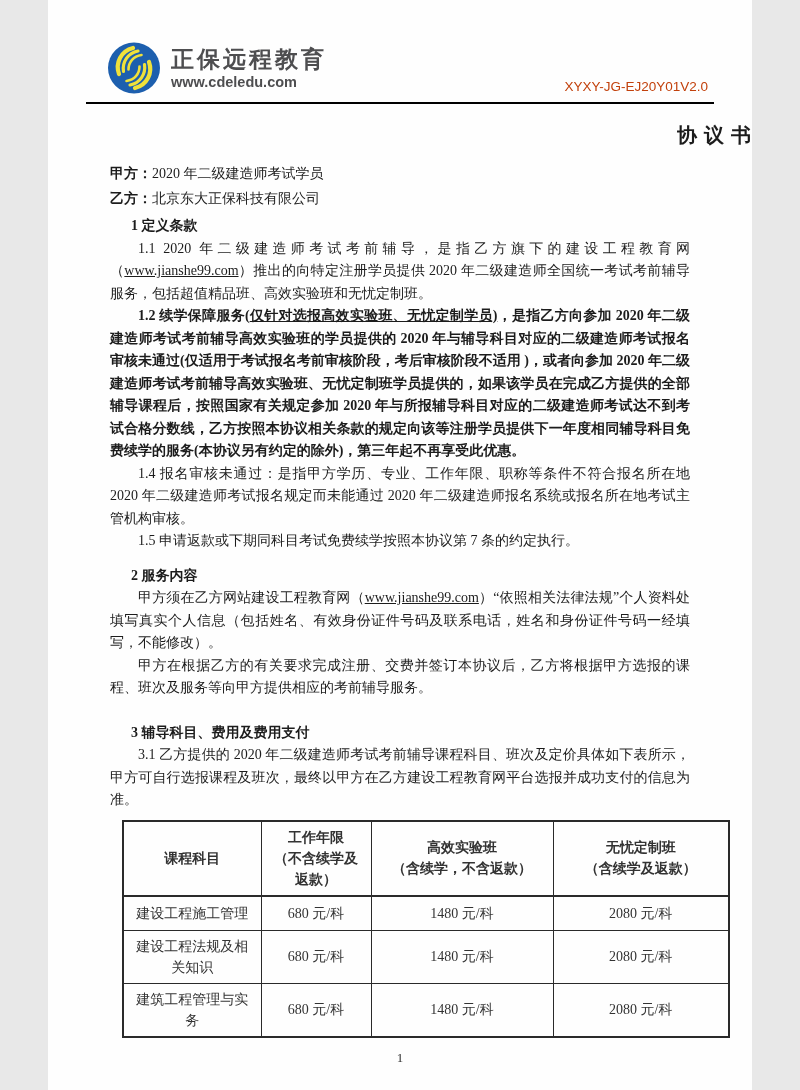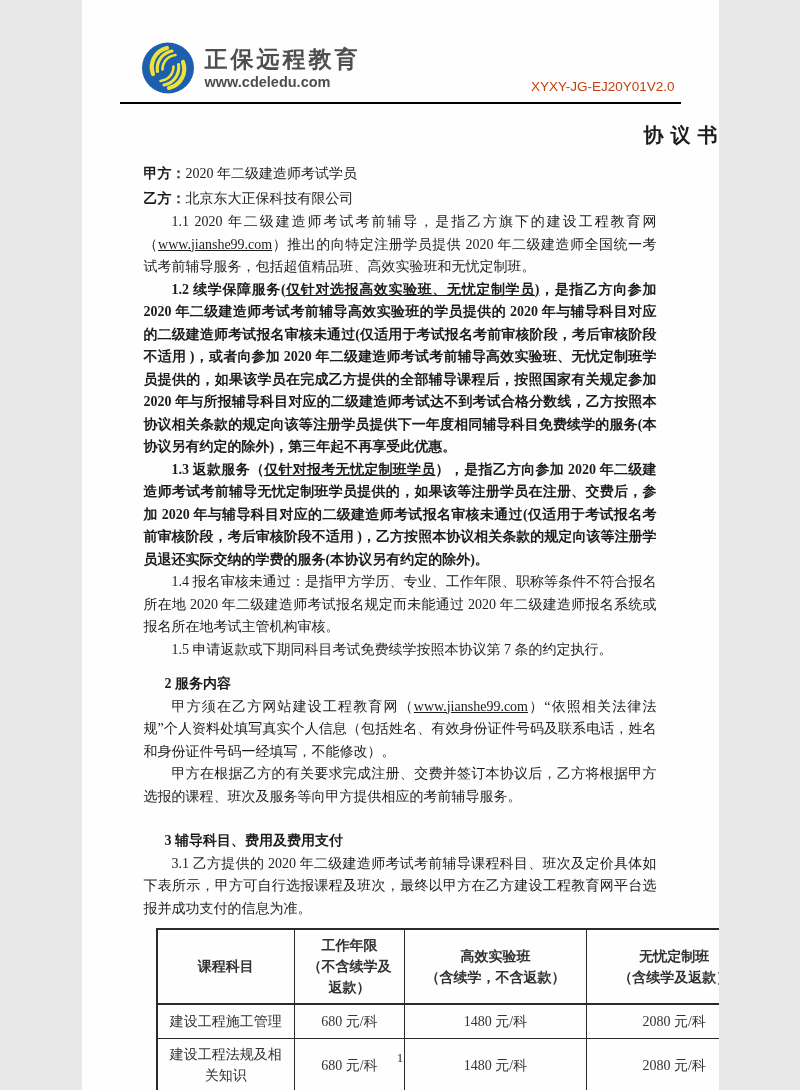--- a/index.html
+++ b/index.html
@@ -1,17 +1,17 @@
 <!DOCTYPE html>
 <html><head>
 <meta charset="utf-8">
 <style>
   html,body { margin:0; padding:0; background:#e8e8e8; }
   .page {
-    position:relative; width:637px; height:1090px; margin:0 auto;
+    position:relative; width:704px; height:1090px; margin:0 auto;
     background:#fefefe; overflow:hidden;
     font-family:"Liberation Serif", serif; color:#1c1c1c;
   }
   
   .header { display:flex; justify-content:space-between; align-items:flex-end; margin:40px 44px 0 58px; }
   .logo { display:flex; align-items:center; gap:9px; }
   .logo-title { font-family:"Liberation Sans", sans-serif; font-weight:700; font-size:23px; color:#4e4e50; letter-spacing:3px; line-height:1.15; }
   .logo-url   { font-family:"Liberation Sans", sans-serif; font-weight:700; font-size:14.5px; color:#4e4e50; margin-top:1px; }
   .doc-code   { font-family:"Liberation Sans", sans-serif; font-size:13.5px; color:#c2410c; padding-bottom:2px; }
   .rule { border:none; border-top:2px solid #000; margin:6px 38px 0 38px; }
@@ -67,26 +67,26 @@
   <div class="title">协 议 书</div>
 
   <div class="content">
 
     <div class="parties">
       <div><span class="party-label">甲方：</span><span>2020 年二级建造师考试学员</span></div>
       <div><span class="party-label">乙方：</span><span>北京东大正保科技有限公司</span></div>
     </div>
 
 
+    <p class="heading">1 定义条款</p>
 
     <p class="para"><span>1.1 2020 年二级建造师考试考前辅导，是指乙方旗下的建设工程教育网（</span><span class="doclink">www.jianshe99.com</span><span>）推出的向特定注册学员提供 2020 年二级建造师全国统一考试考前辅导服务，包括超值精品班、高效实验班和无忧定制班。</span></p>
 
     <p class="para bold-para"><span>1.2 续学保障服务(</span><span class="u">仅针对选报高效实验班、无忧定制学员)</span><span>，是指乙方向参加 2020 年二级建造师考试考前辅导高效实验班的学员提供的 2020 年与辅导科目对应的二级建造师考试报名审核未通过(仅适用于考试报名考前审核阶段，考后审核阶段不适用 )，或者向参加 2020 年二级建造师考试考前辅导高效实验班、无忧定制班学员提供的，如果该学员在完成乙方提供的全部辅导课程后，按照国家有关规定参加 2020 年与所报辅导科目对应的二级建造师考试达不到考试合格分数线，乙方按照本协议相关条款的规定向该等注册学员提供下一年度相同辅导科目免费续学的服务(本协议另有约定的除外)，第三年起不再享受此优惠。</span></p>
 
-    <p class="para bold-para"><span>1.3 返款服务（</span><span class="u">仅针对报考无忧定制班学员</span><span>），是指乙方向参加 2020 年二级建造师考试考前辅导无忧定制班学员提供的，如果该等注册学员在注册、交费后，参加 2020 年与辅导科目对应的二级建造师考试报名审核未通过(仅适用于考试报名考前审核阶段，考后审核阶段不适用 )，乙方按照本协议相关条款的规定向该等注册学员退还实际交纳的学费的服务(本协议另有约定的除外)。</span></p>
 
     <p class="para">1.4 报名审核未通过：是指甲方学历、专业、工作年限、职称等条件不符合报名所在地 2020 年二级建造师考试报名规定而未能通过 2020 年二级建造师报名系统或报名所在地考试主管机构审核。</p>
     <p class="para">1.5 申请返款或下期同科目考试免费续学按照本协议第 7 条的约定执行。</p>
 
     <p class="heading h2gap">2  服务内容</p>
 
     <p class="para"><span>甲方须在乙方网站建设工程教育网（</span><span class="doclink">www.jianshe99.com</span><span>）“依照相关法律法规”个人资料处填写真实个人信息（包括姓名、有效身份证件号码及联系电话，姓名和身份证件号码一经填写，不能修改）。</span></p>
 
     <p class="para">甲方在根据乙方的有关要求完成注册、交费并签订本协议后，乙方将根据甲方选报的课程、班次及服务等向甲方提供相应的考前辅导服务。</p>
 

